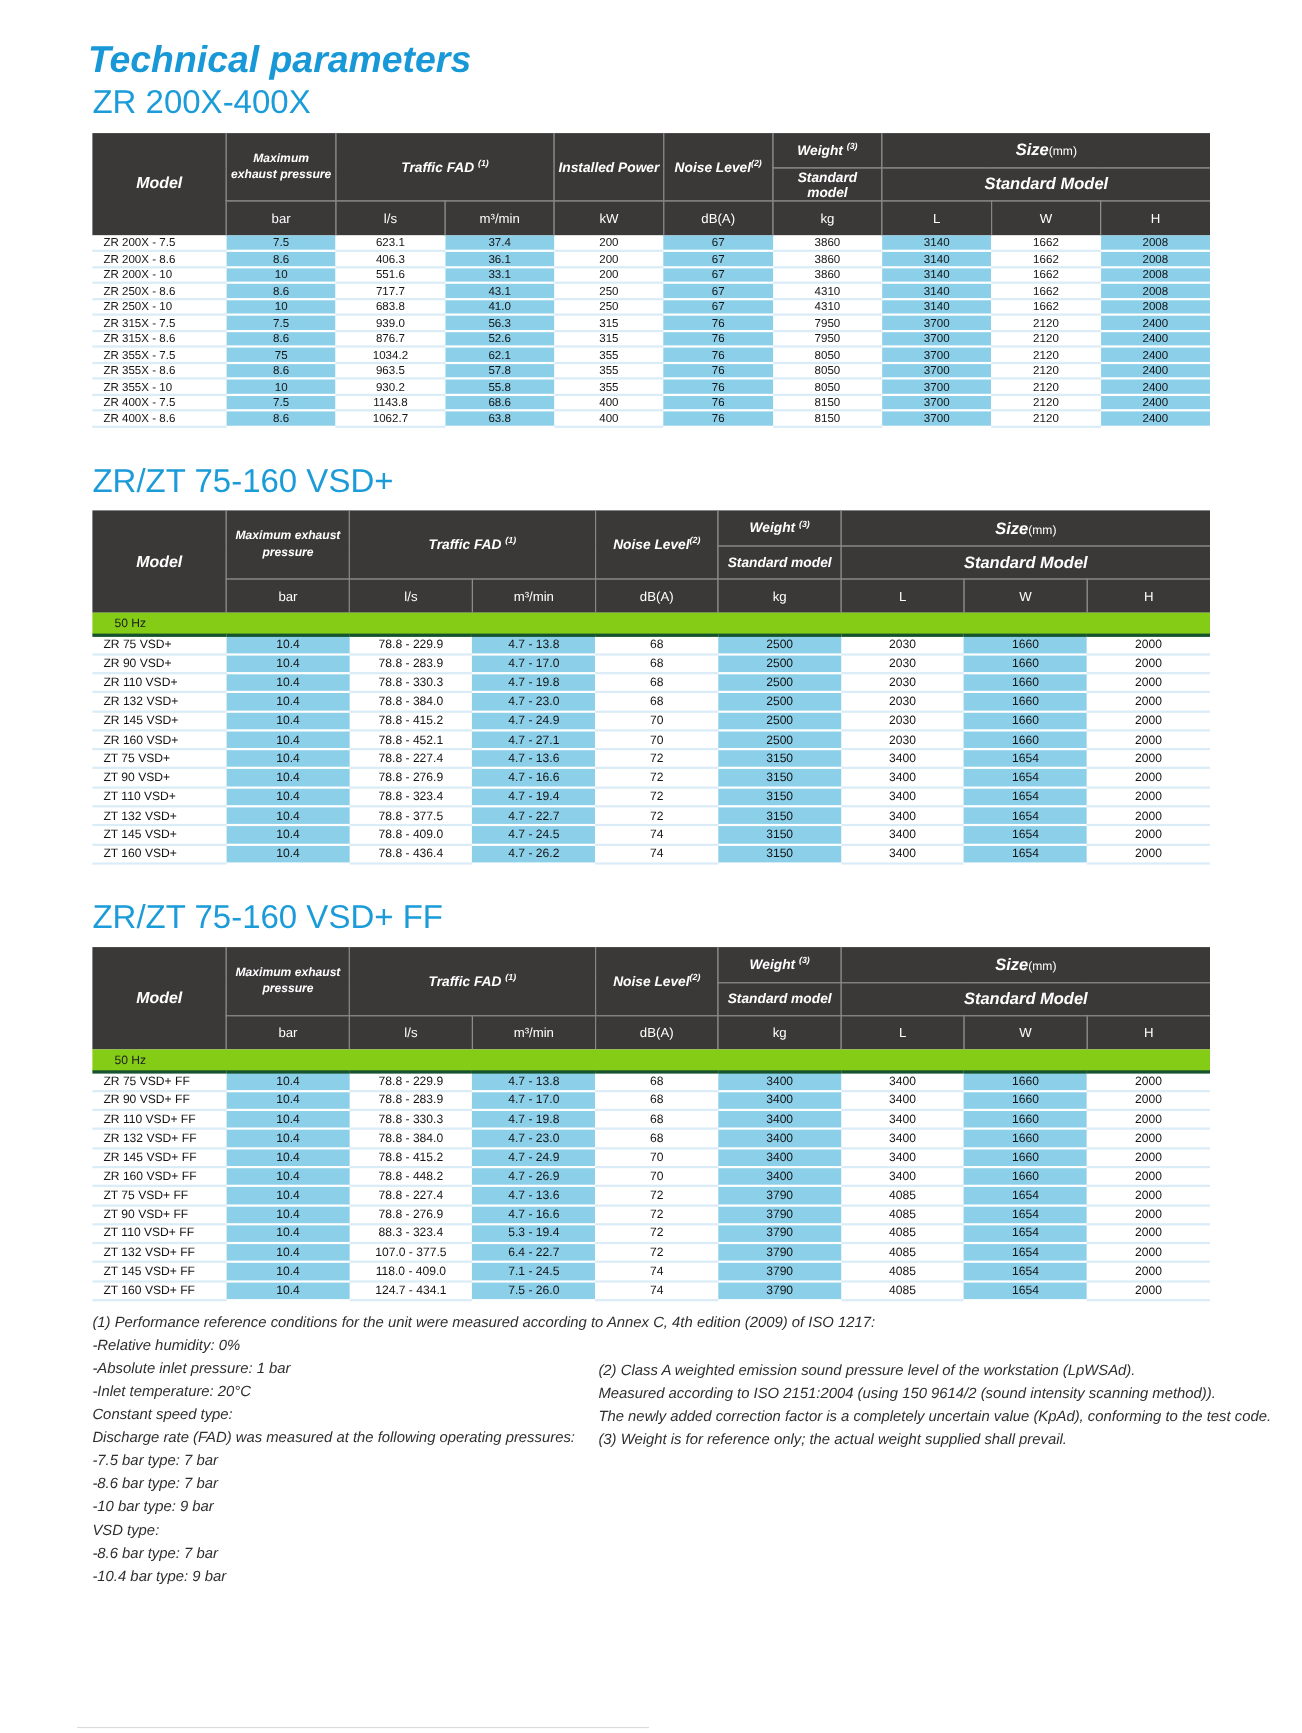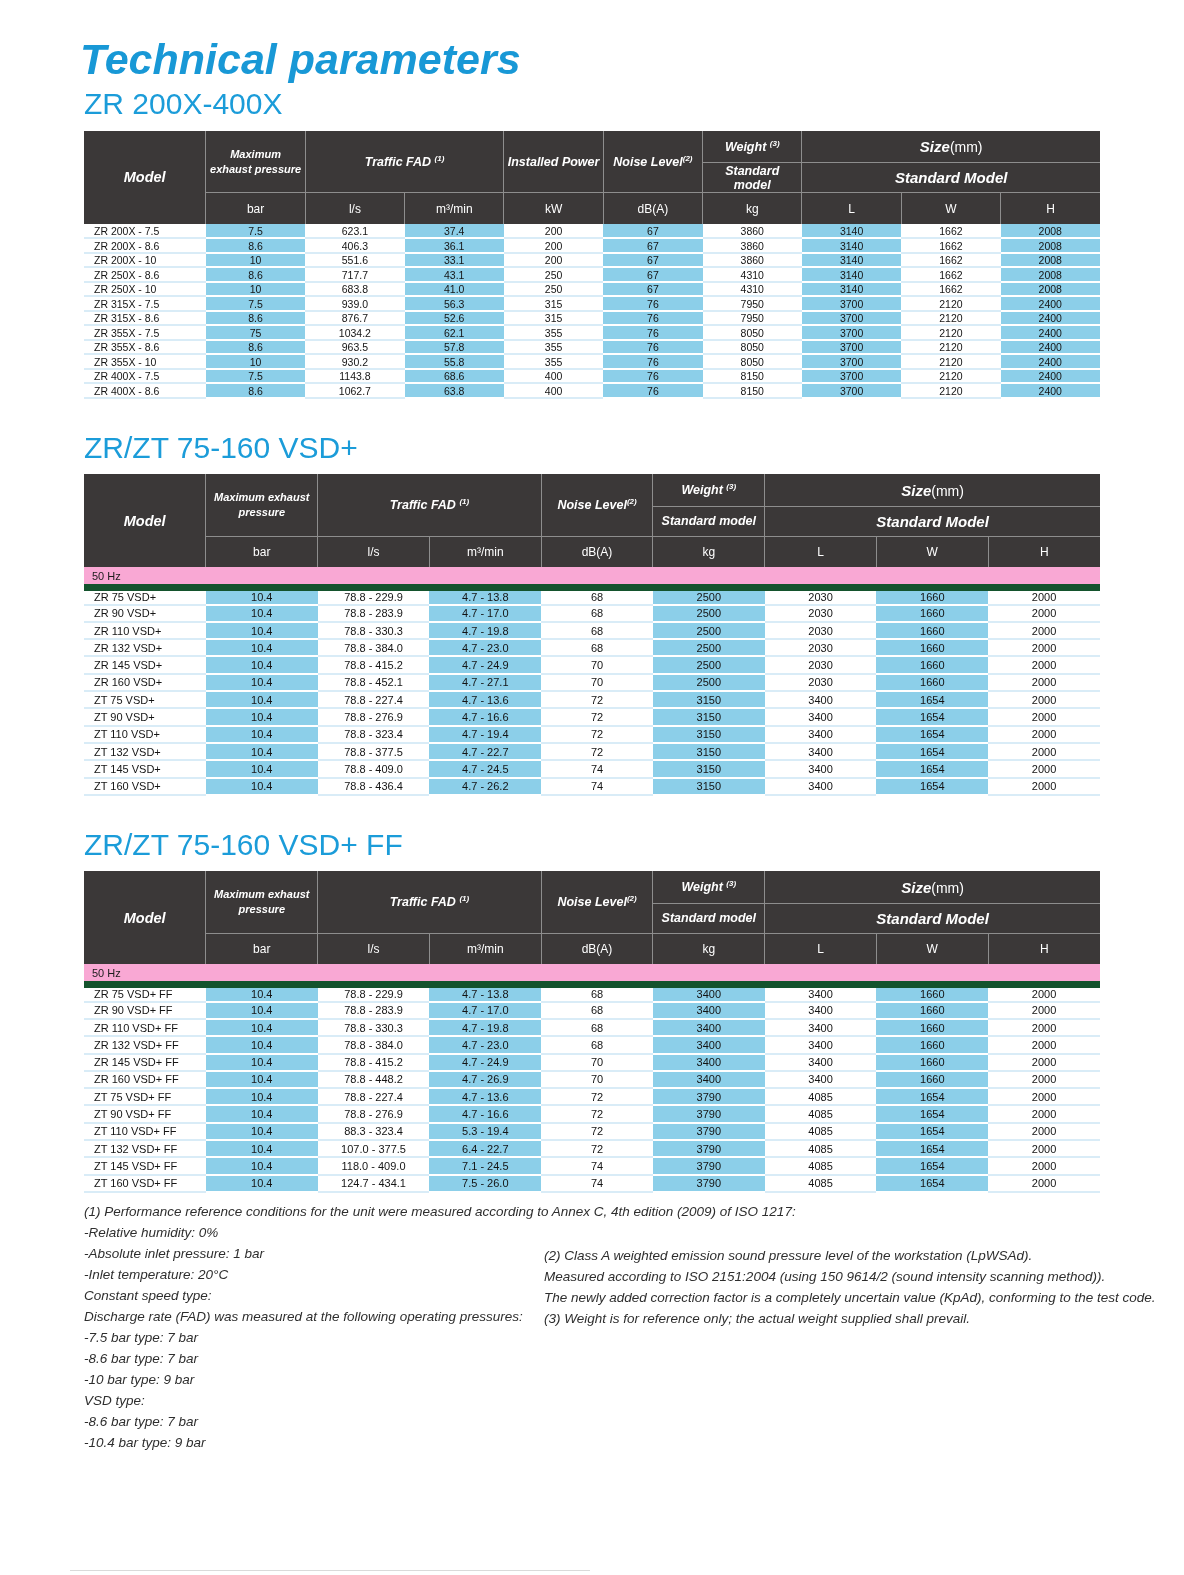--- a/index.html
+++ b/index.html
@@ -2,21 +2,21 @@
 <html><head>
 <meta charset="utf-8">
 <style>
   * { box-sizing: border-box; }
   html, body { margin:0; padding:0; background:#ffffff; }
   body { width:1184px; font-family:"Liberation Sans", sans-serif; }
   .page { position:relative; width:1184px; min-height:1575px; padding:36px 84px 30px 84px; }
 
   .page-title {
     margin:0 0 4px -4px;
-    font-size:43px; line-height:1.1;
+    font-size:34px; line-height:1.1;
     font-style:italic; font-weight:bold;
     color:#1898d6; letter-spacing:0px;
   }
   .section-heading {
     margin:0 0 9px 0;
     font-size:30px; line-height:1.15;
     font-weight:400; font-style:normal;
     color:#1b9cd9;
   }
   .section-heading.gap { margin-top:32px; }
@@ -31,42 +31,42 @@
     background:#3b3838; color:#ffffff;
     font-style:italic; font-weight:bold; font-size:12.5px;
     border-right:1px solid #8d8d8d; border-bottom:1px solid #8d8d8d;
     padding:0 3px; text-align:center; vertical-align:middle;
   }
   .spec-table thead th.edge { border-right:none; }
   .spec-table thead th.no-bb { border-bottom:none; }
   .spec-table thead th.th-model { font-size:14.5px; }
   .spec-table thead th.th-press { font-size:11px; line-height:1.35; }
   .spec-table thead th .big { font-size:15px; }
-  .spec-table thead th .small { font-size:14px; font-weight:400; font-style:normal; }
+  .spec-table thead th .small { font-size:11px; font-weight:400; font-style:normal; }
   .spec-table thead th sup { font-size:8px; font-weight:bold; vertical-align:super; line-height:0; }
   .spec-table thead tr.h-units th {
     font-style:normal; font-weight:400; font-size:12px; border-bottom:none;
   }
   .spec-table thead tr.h-row1 { height:32px; }
   .spec-table thead tr.h-row2 { height:30px; }
   .spec-table thead tr.h-units { height:31px; }
 
   .spec-table tbody td {
     text-align:center; vertical-align:middle;
     color:#141414; padding:0;
     border-bottom:2px solid #d9ecf7;
     background:#ffffff;
   }
   .spec-table tbody td:nth-child(even) { background:#8ccfe9; border-bottom-color:#ffffff; }
   .spec-table tbody td:first-child { text-align:left; padding-left:10px; }
   table.t1 tbody td { height:14.5px; font-size:10.5px; }
   table.t23 tbody td { height:17.3px; font-size:11px; }
   .spec-table tbody td.group-cell {
-    background:#f9a8d4; border-bottom:7px solid #14532d;
-    text-align:left; padding-left:8px; font-size:11px; height:20px; color:#1c1c1c;
+    background:#84cc16; border-bottom:3px solid #14532d;
+    text-align:left; padding-left:20px; font-size:11px; height:20px; color:#1c1c1c;
   }
 
   .footnotes { position:relative; margin-top:8px; font-style:italic; color:#2e2e2e; }
   .footnotes p { margin:0; line-height:21px; font-size:13.5px; white-space:nowrap; }
   .fn-right { position:absolute; left:460px; top:44px; }
 
   .bottom-line { position:absolute; left:70px; bottom:4px; width:520px; border-top:1px solid #dadada; }
 </style>
 </head>
 <body>

